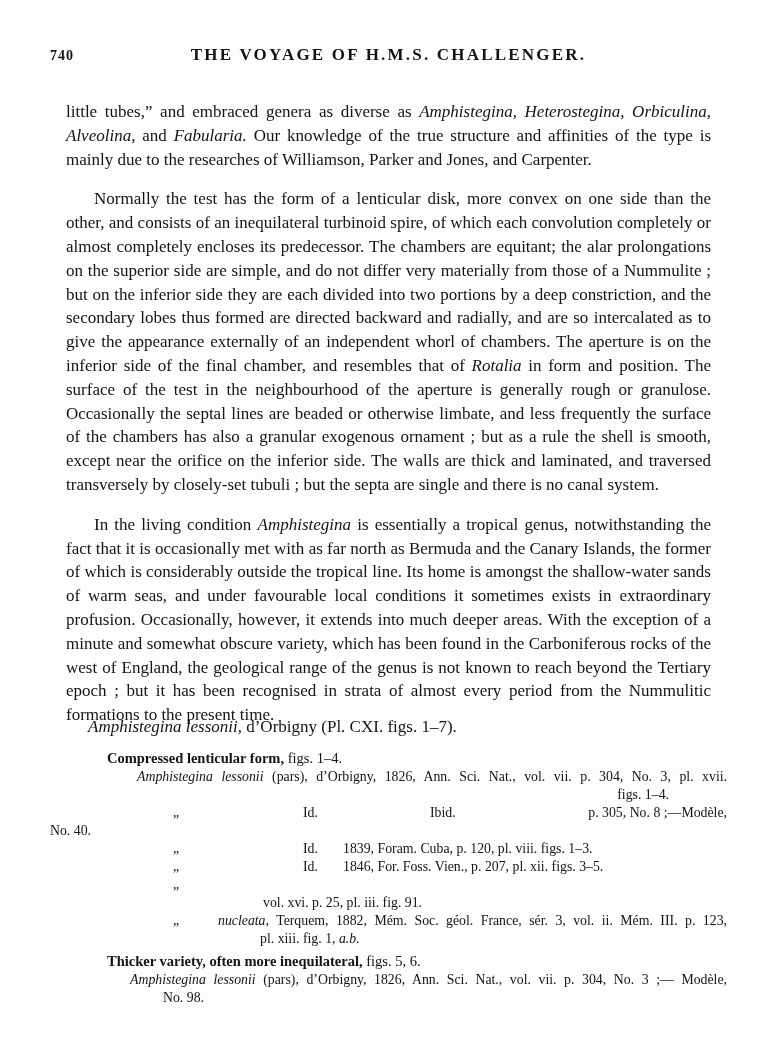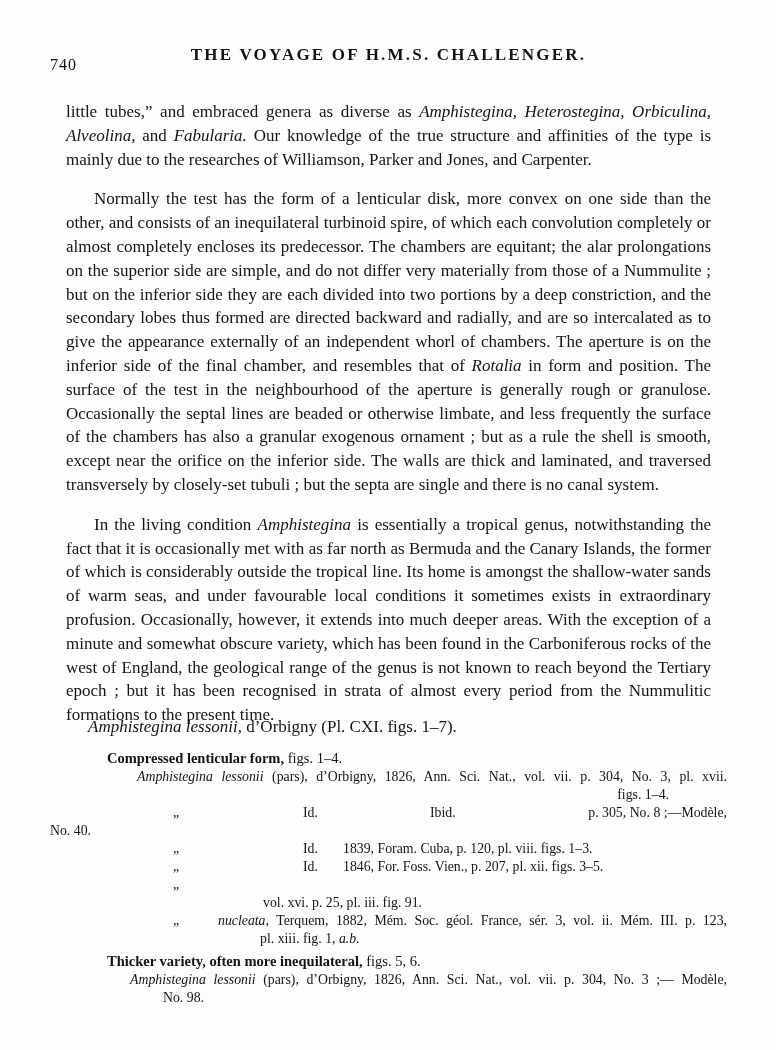--- a/index.html
+++ b/index.html
@@ -7,22 +7,22 @@
     position:relative; width:776px; height:1050px;
     background:#fdfdfb; color:#141414;
     font-family:"Liberation Serif", serif;
     overflow:hidden;
   }
   
   .running-head {
     position:absolute; top:44px; left:50px; width:677px; height:22px;
   }
   .page-num {
-    position:absolute; left:0; top:12px;
-    font-size:16px; font-weight:normal; letter-spacing:1px;
+    position:absolute; left:0; top:4px;
+    font-size:14px; font-weight:bold; letter-spacing:1px;
   }
   .run-title {
     position:absolute; left:0; right:0; top:1px; text-align:center;
     font-size:17px; font-weight:bold; letter-spacing:2.2px;
   }
   
   .body-text {
     position:absolute; top:84px; left:50px; width:677px;
     font-size:17px; line-height:23.8px; text-align:justify;
   }

